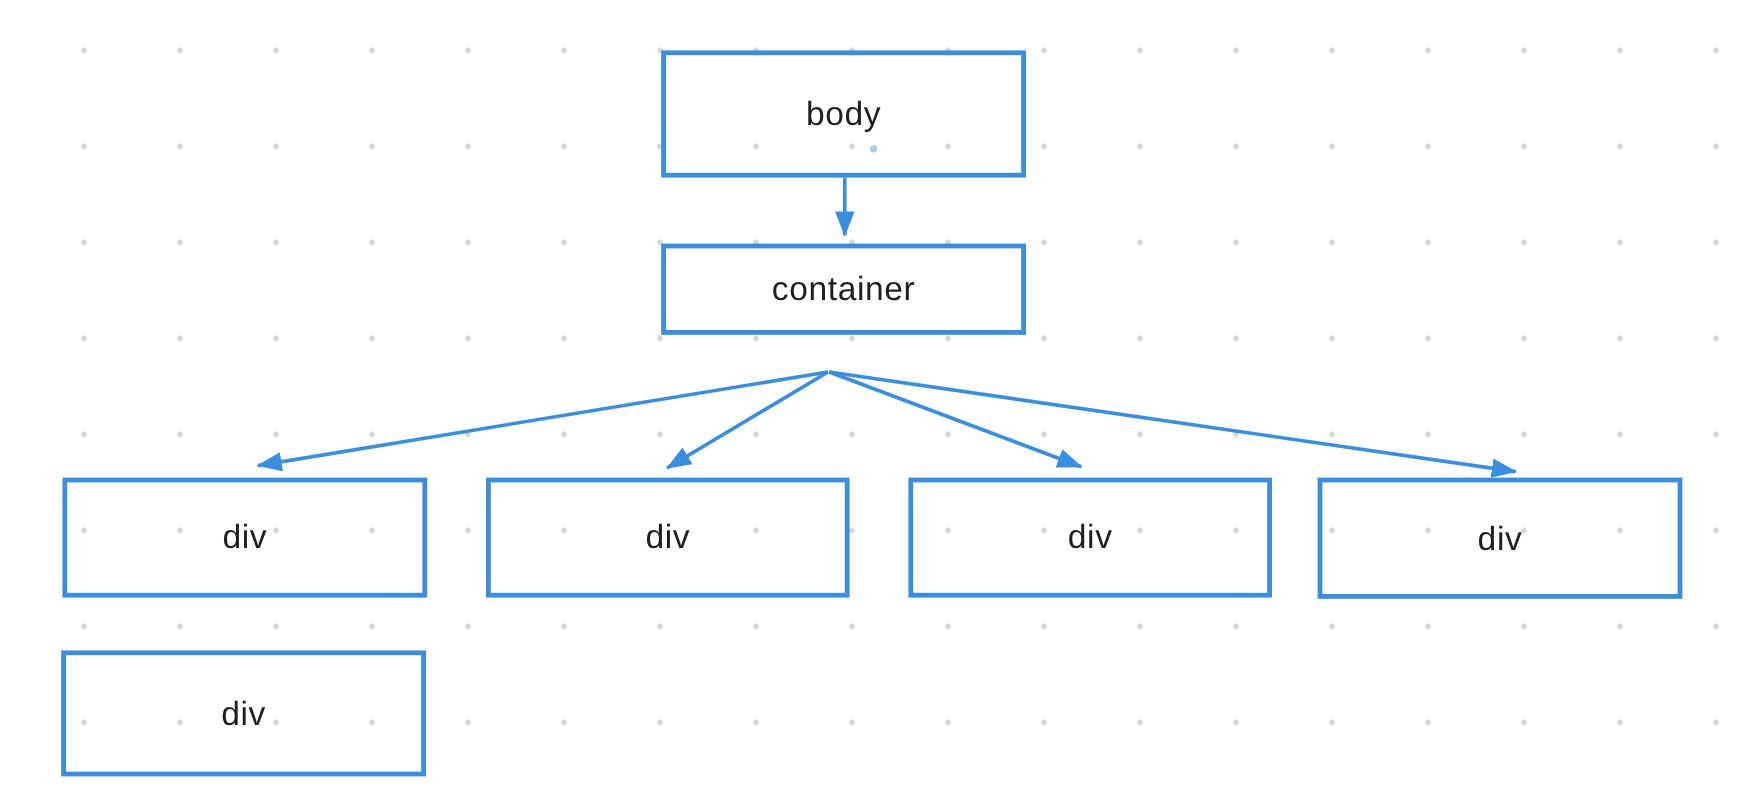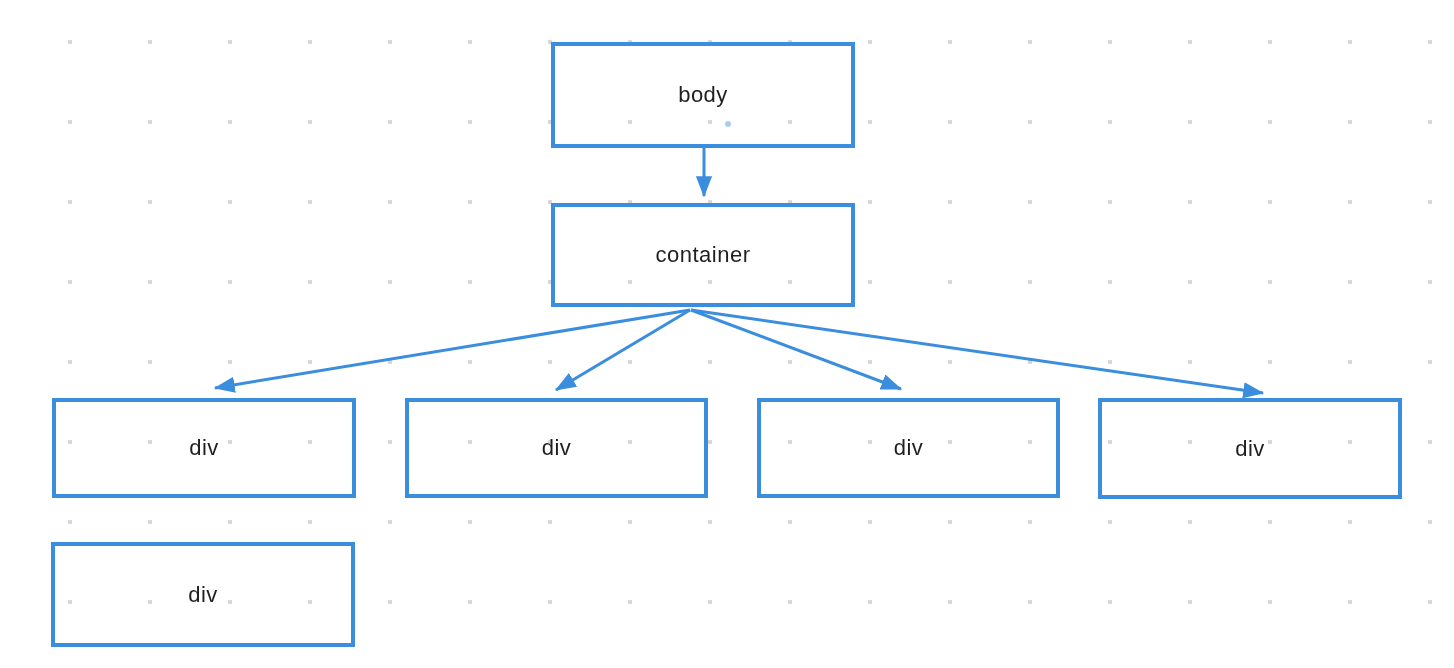--- a/index.html
+++ b/index.html
@@ -31,27 +31,27 @@
   .node{
     position:absolute;
     box-sizing:border-box;
     border:4px solid var(--accent);
     background:transparent;
     display:flex;
     align-items:center;
     justify-content:center;
   }
   .node .label{
-    font-size:22px;
+    font-size:28px;
     color:var(--label);
     letter-spacing:0.5px;
     user-select:none;
   }
   .n-body      {left:551px;top:42px; width:304px;height:106px;}
-  .n-container {left:551px;top:203px;width:304px;height:104px;}
+  .n-container {left:551px;top:203px;width:304px;height:76px;}
   .n-div1      {left:52px;  top:398px;width:304px;height:100px;}
   .n-div2      {left:405px; top:398px;width:303px;height:100px;}
   .n-div3      {left:757px; top:398px;width:303px;height:100px;}
   .n-div4      {left:1098px;top:398px;width:304px;height:101px;}
   .n-div5      {left:51px;  top:542px;width:304px;height:105px;}
   .conn-dot{
     position:absolute;
     left:725px;top:121px;
     width:6px;height:6px;
     border-radius:50%;

